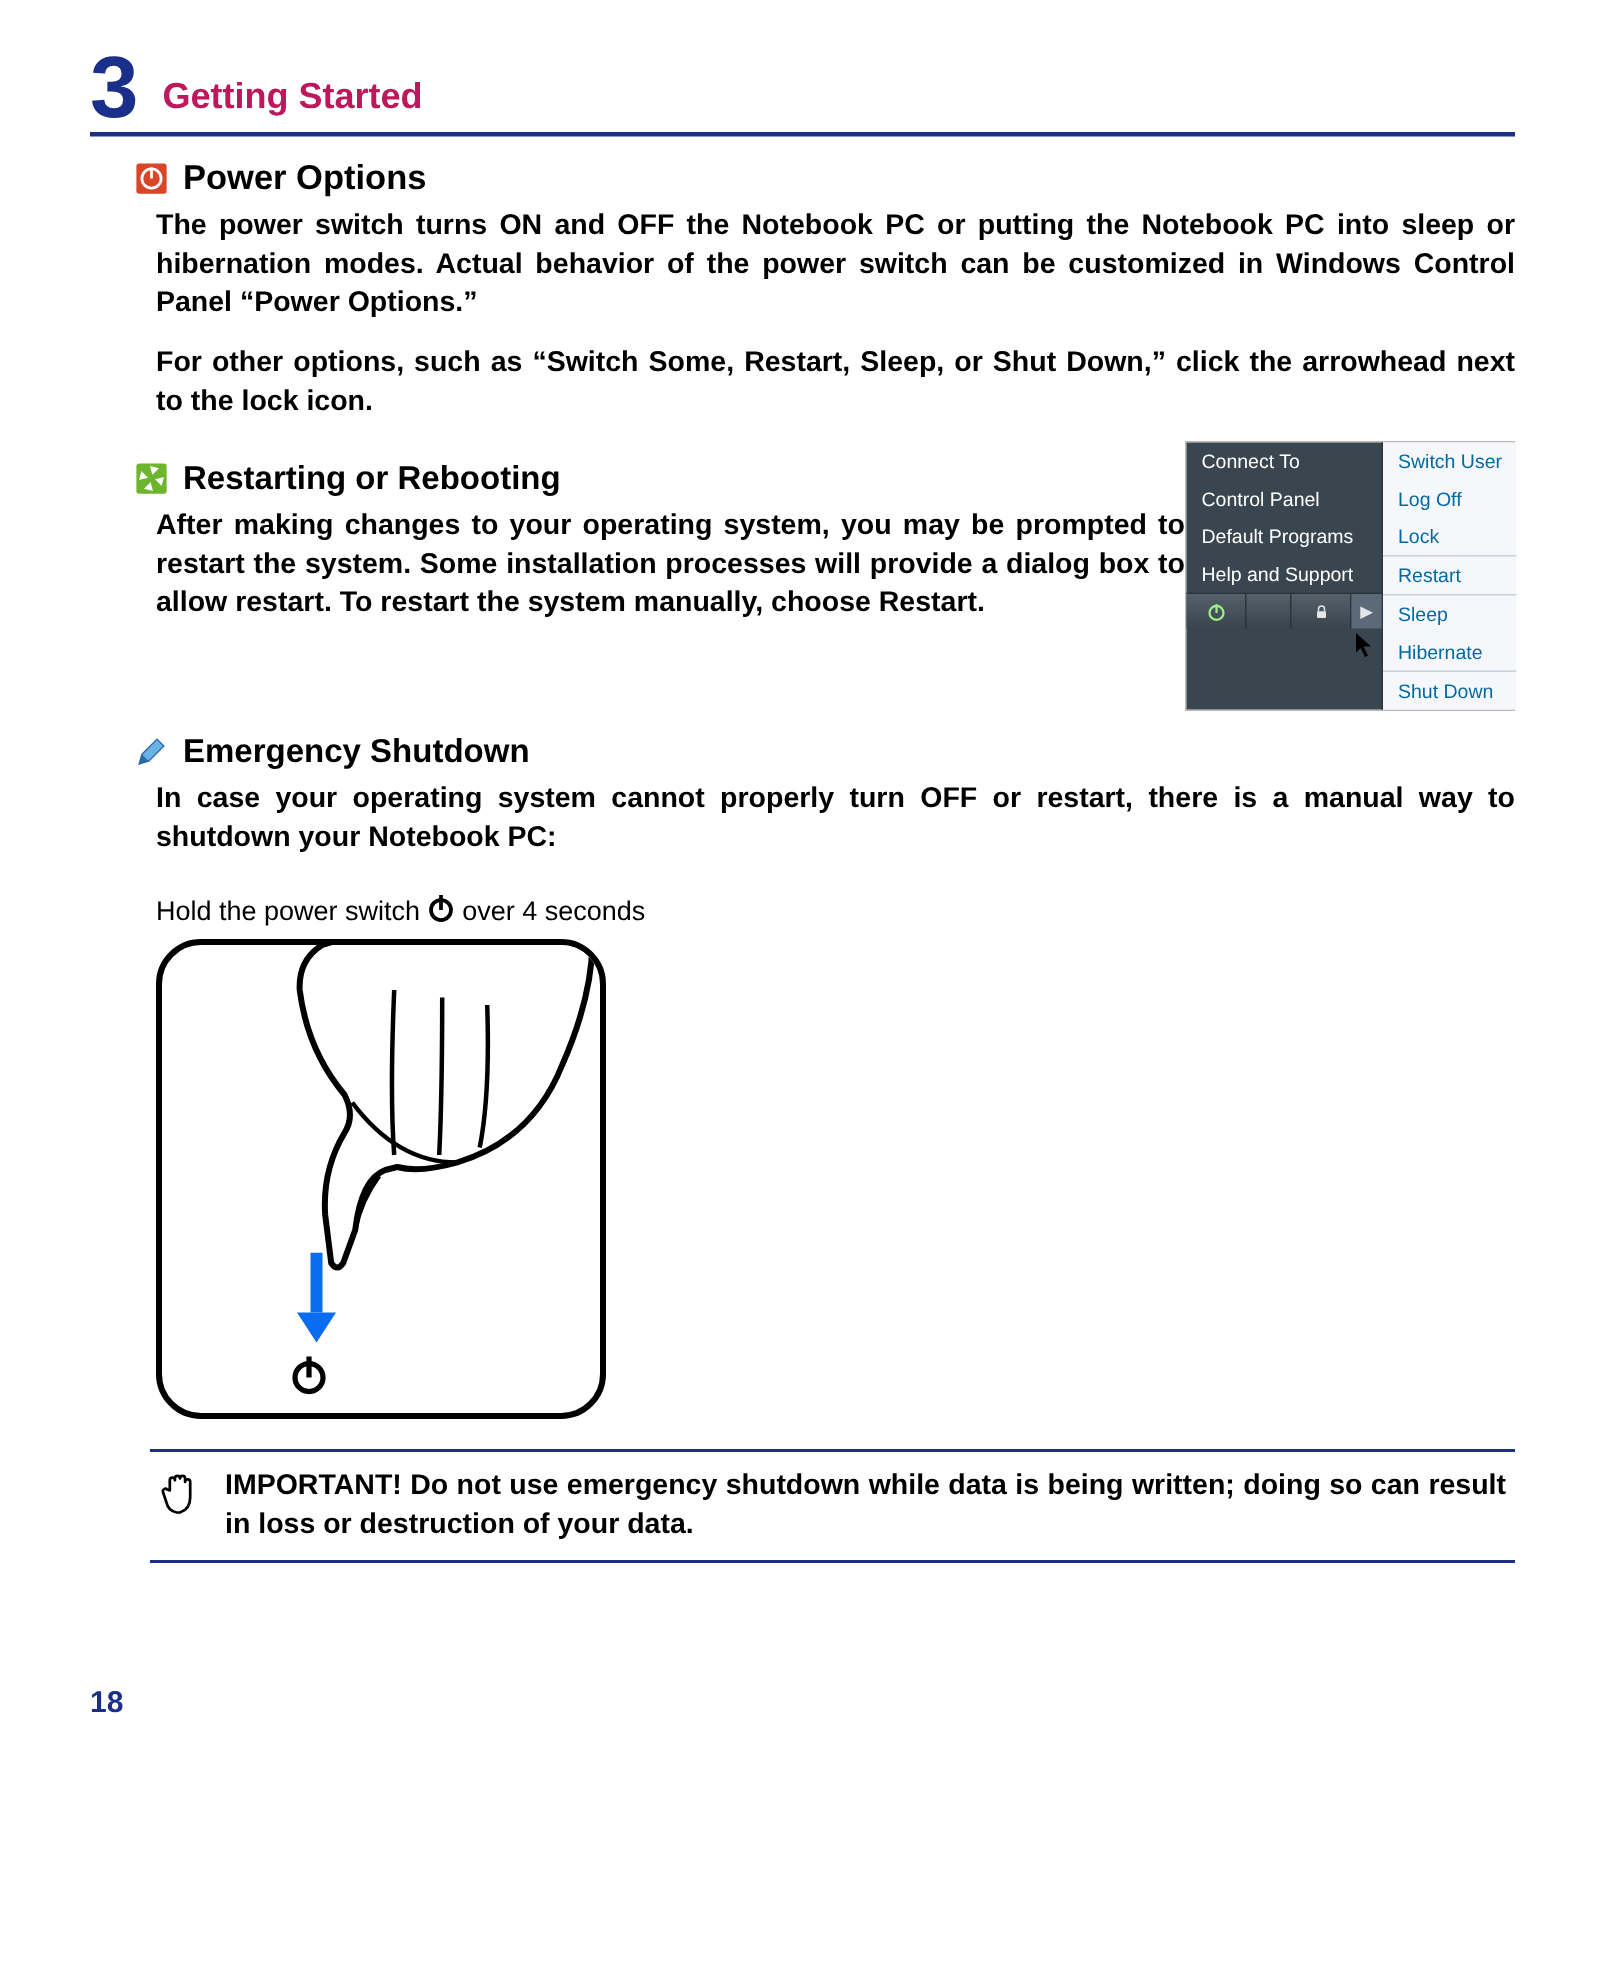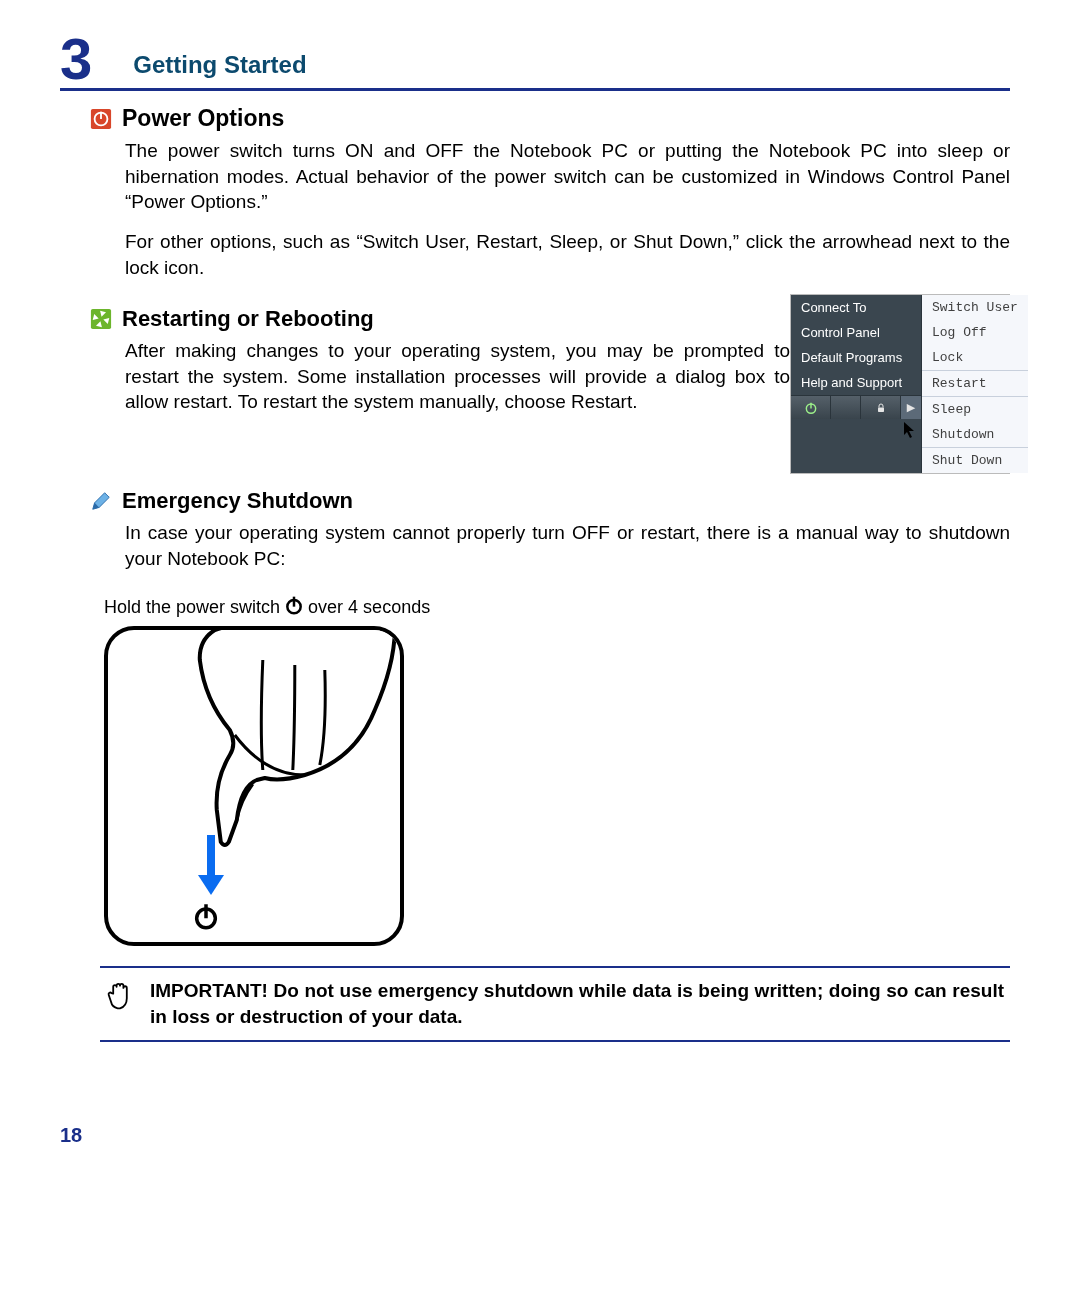--- a/index.html
+++ b/index.html
@@ -24,24 +24,23 @@
   .chapter-number {
     font-size: 58px;
     font-weight: bold;
     color: #1a2f8a;
     line-height: 1;
     margin-right: 16px;
   }
   .chapter-title {
     font-size: 24px;
     font-weight: bold;
-    color: #0c4a6e;
+    color: #be185d;
     position: relative;
     top: -6px;
-    margin-left: 25px;
   }
   .section {
     margin-top: 14px;
   }
   .section-heading {
     display: flex;
     align-items: center;
     font-size: 23px;
     font-weight: bold;
     margin: 0 0 6px 30px;
@@ -52,24 +51,25 @@
     font-size: 22px;
     font-weight: bold;
     margin: 12px 0 6px 30px;
   }
   .section-icon {
     width: 22px; height: 22px;
     margin-right: 10px;
     flex: 0 0 auto;
   }
   .body-text {
-    margin: 0 0 14px 65px;
+    margin: 0 0 14px 44px;
     font-size: 19px;
     line-height: 1.35;
     text-align: justify;
+    font-weight: bold;
   }
   .two-col {
     display: flex;
     align-items: flex-start;
   }
   .two-col .body-text { flex: 1; margin-right: 0; }
   .menu-shot {
     flex: 0 0 auto;
     width: 220px;
     border: 1px solid #bbb;
@@ -80,22 +80,21 @@
   .menu-row { display: flex; }
   .menu-left {
     width: 136px;
     background: #3a464f;
     color: #fff;
     border-right: 1px solid #2a343b;
   }
   .menu-right {
     flex: 1;
     background: #f5f7fb;
-    color: #404040;
-    font-family: Liberation Mono, monospace;
+    color: #0369a1;
   }
   .menu-left-item, .menu-right-item {
     padding: 5px 10px;
     white-space: nowrap;
   }
   .menu-right .sep {
     height: 1px;
     background: #c8d0dc;
     margin: 0;
   }
@@ -208,21 +207,21 @@
       <span class="section-icon">
         <svg viewBox="0 0 24 24" width="22" height="22">
           <rect x="1" y="1" width="22" height="22" rx="2" fill="#d8462a"></rect>
           <circle cx="12" cy="12" r="7" fill="none" stroke="#fff" stroke-width="2"></circle>
           <line x1="12" y1="4" x2="12" y2="12" stroke="#fff" stroke-width="2"></line>
         </svg>
       </span>
       <span>Power Options</span>
     </div>
     <p class="body-text">The power switch turns ON and OFF the Notebook PC or putting the Notebook PC into sleep or hibernation modes. Actual behavior of the power switch can be customized in Windows Control Panel “Power Options.”</p>
-    <p class="body-text">For other options, such as “Switch User, Restart, Sleep, or Shut Down,” click the arrowhead next to the lock icon.</p>
+    <p class="body-text">For other options, such as “Switch Some, Restart, Sleep, or Shut Down,” click the arrowhead next to the lock icon.</p>
   </div>
 
   <div class="two-col">
     <div style="flex:1">
       <div class="subsection-heading">
         <span class="section-icon">
           <svg viewBox="0 0 24 24" width="22" height="22">
             <rect x="1" y="1" width="22" height="22" rx="2" fill="#6cb52c"></rect>
             <g stroke="#fff" stroke-width="1.5" fill="none">
               <path d="M12 4 L13 8 L16 5 Z" fill="#fff"></path>
@@ -262,21 +261,21 @@
           </div>
         </div>
         <div class="menu-right">
           <div class="menu-right-item">Switch User</div>
           <div class="menu-right-item">Log Off</div>
           <div class="menu-right-item">Lock</div>
           <div class="sep"></div>
           <div class="menu-right-item">Restart</div>
           <div class="sep"></div>
           <div class="menu-right-item">Sleep</div>
-          <div class="menu-right-item">Shutdown</div>
+          <div class="menu-right-item">Hibernate</div>
           <div class="sep"></div>
           <div class="menu-right-item">Shut Down</div>
         </div>
       </div>
       <span class="cursor-arrow" style="left:112px; top:126px;">
         <svg width="14" height="18" viewBox="0 0 14 18">
             <path d="M1 1 L1 14 L4 11 L7 17 L9 16 L6 10 L11 10 Z" fill="#000"></path>
           </svg>
       </span>
     </div>

